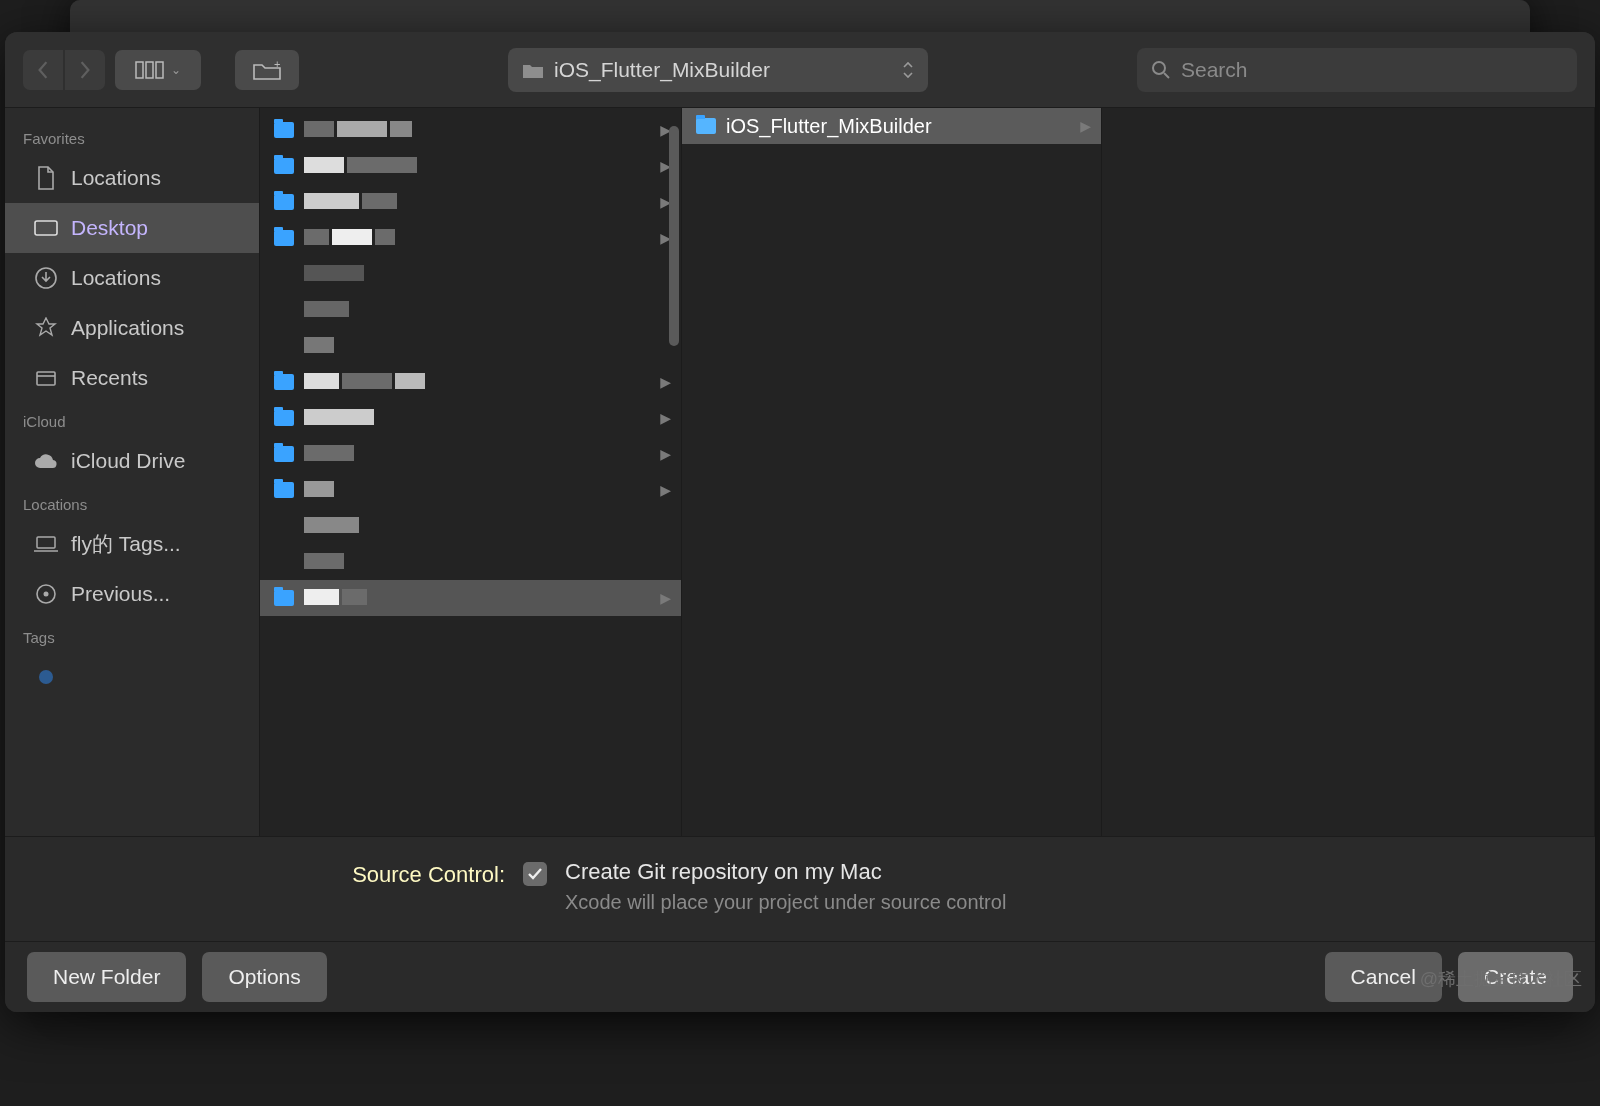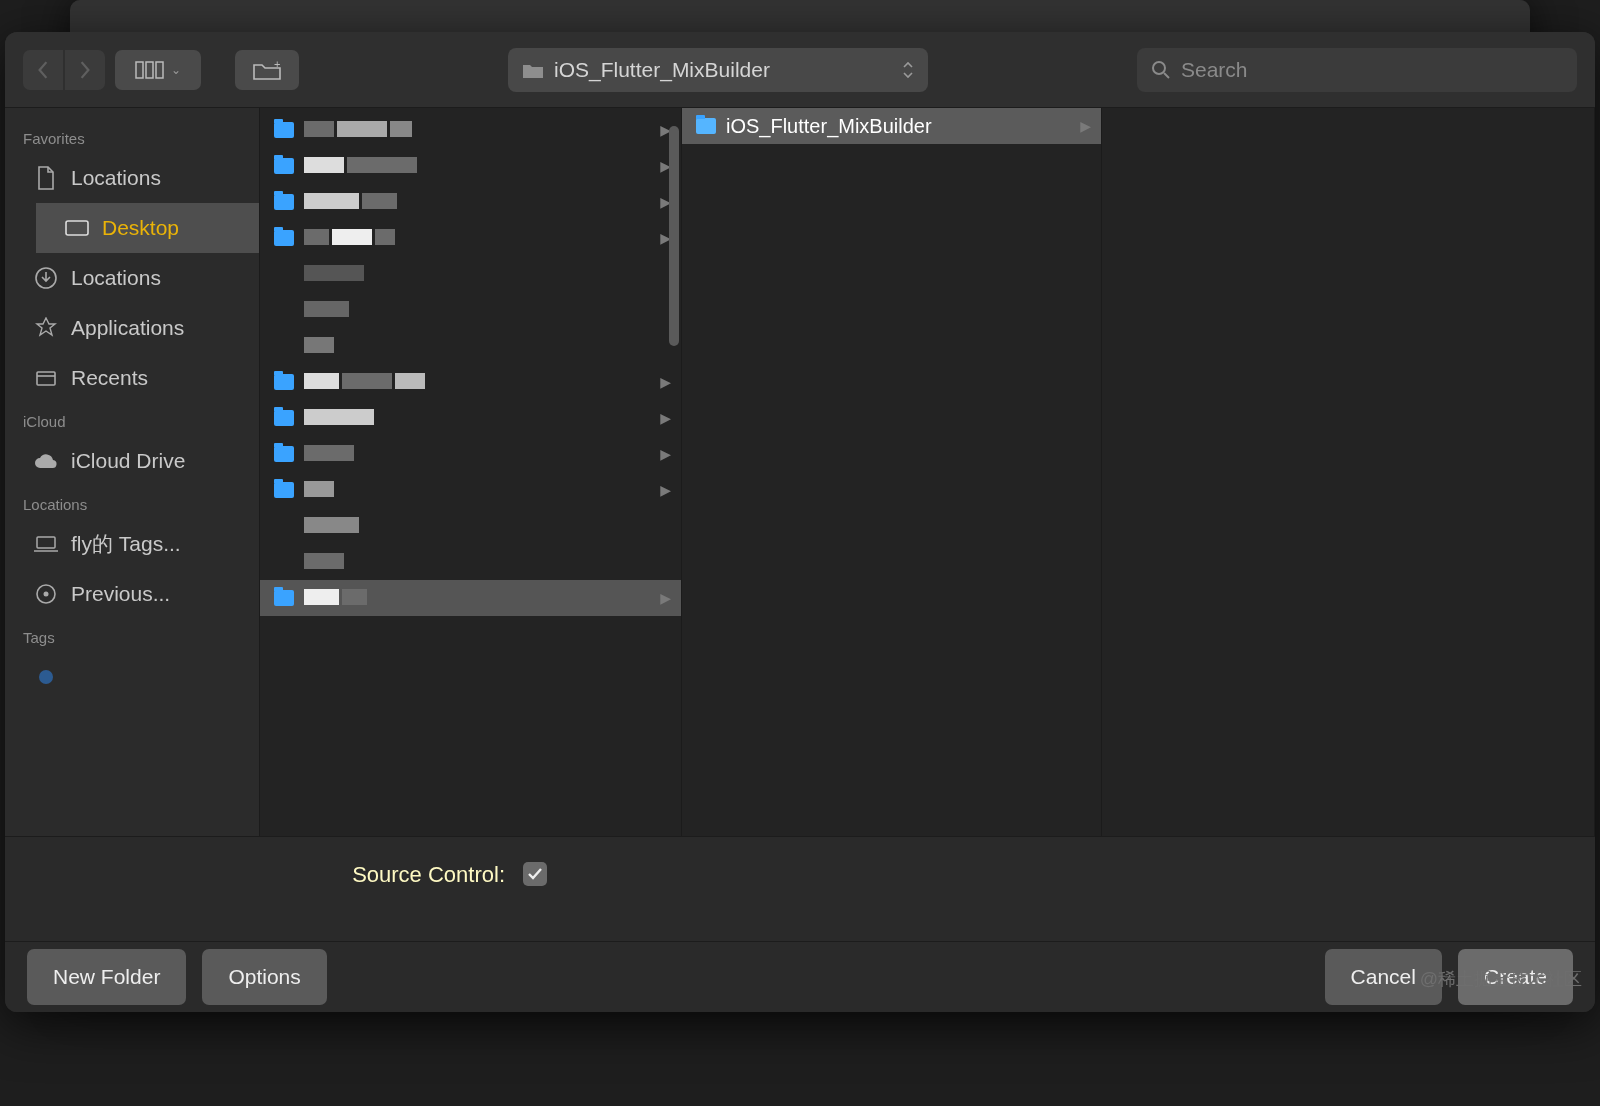--- a/index.html
+++ b/index.html
@@ -55,21 +55,21 @@
   }
   .sidebar {
     width: 255px; background: #2b2b2b; border-right: 1px solid #1b1b1b;
     padding: 12px 0; overflow: hidden; font-size: 21px;
   }
   .sec-h { color: #8d8d8d; font-size: 15px; padding: 10px 18px 6px; }
   .s-item {
     display: flex; align-items: center; gap: 12px; height: 50px; padding: 0 16px 0 28px;
     color: #c9c9c9; white-space: nowrap; overflow: hidden; text-overflow: ellipsis;
   }
-  .s-item.sel { background: #4e4e4e; color: #eab308; margin-left: 31px; }
+  .s-item.sel { background: #4e4e4e; color: #c4b5fd; }
   .s-ico { width: 26px; height: 26px; display: flex; align-items: center; justify-content: center; color: #a6a6a6; }
 
   .col {
     position: relative; border-right: 1px solid #1b1b1b; overflow: hidden;
     background: #232323;
   }
   .col1 { width: 422px; }
   .col2 { width: 420px; }
   .col3 { flex: 1; }
   .col-row {
@@ -95,21 +95,21 @@
   .sc-check { width: 24px; height: 24px; background: #6b6b6b; border-radius: 5px; display:flex; align-items:center; justify-content:center; margin-top:3px;}
   .sc-check svg { width:16px; height:16px; }
   .sc-sub { color: #8a8a8a; font-size: 20px; margin-top: 6px; }
 
   
   .sheet-bot {
     height: 70px; display: flex; align-items: center; padding: 0 22px; gap: 16px;
     background: #2a2a2a;
   }
   .btn {
-    height: 56px; padding: 0 26px; background: #5a5a5a; color: #eee; border-radius: 7px;
+    height: 50px; padding: 0 26px; background: #5a5a5a; color: #eee; border-radius: 7px;
     display: flex; align-items: center; justify-content: center; font-size: 21px;
   }
   .btn.light { background: #6b6b6b; }
   .spacer { flex: 1; }
 
   
   .wizard-bot {
     position: absolute; left: 110px; right: 95px; bottom: 130px; height: 64px;
     display: flex; align-items: center; gap: 14px;
   }
@@ -365,20 +365,24 @@
 
     <div class="col col3"></div>
   </div>
 
   <div class="sc-row">
     <div class="sc-label">Source Control:</div>
     <div class="sc-check">
       <svg viewBox="0 0 16 16">
           <path d="M2 8 l4 4 l8 -9" stroke="#eee" stroke-width="2.4" fill="none"></path>
         </svg>
+    </div>
+    <div>
+      <div>Create Git repository on my Mac</div>
+      <div class="sc-sub">Xcode will place your project under source control</div>
     </div>
   </div>
 
   <div class="sheet-bot">
     <div class="btn">New Folder</div>
     <div class="btn">Options</div>
     <div class="spacer"></div>
     <div class="btn">Cancel</div>
     <div class="btn light">Create</div>
   </div>

